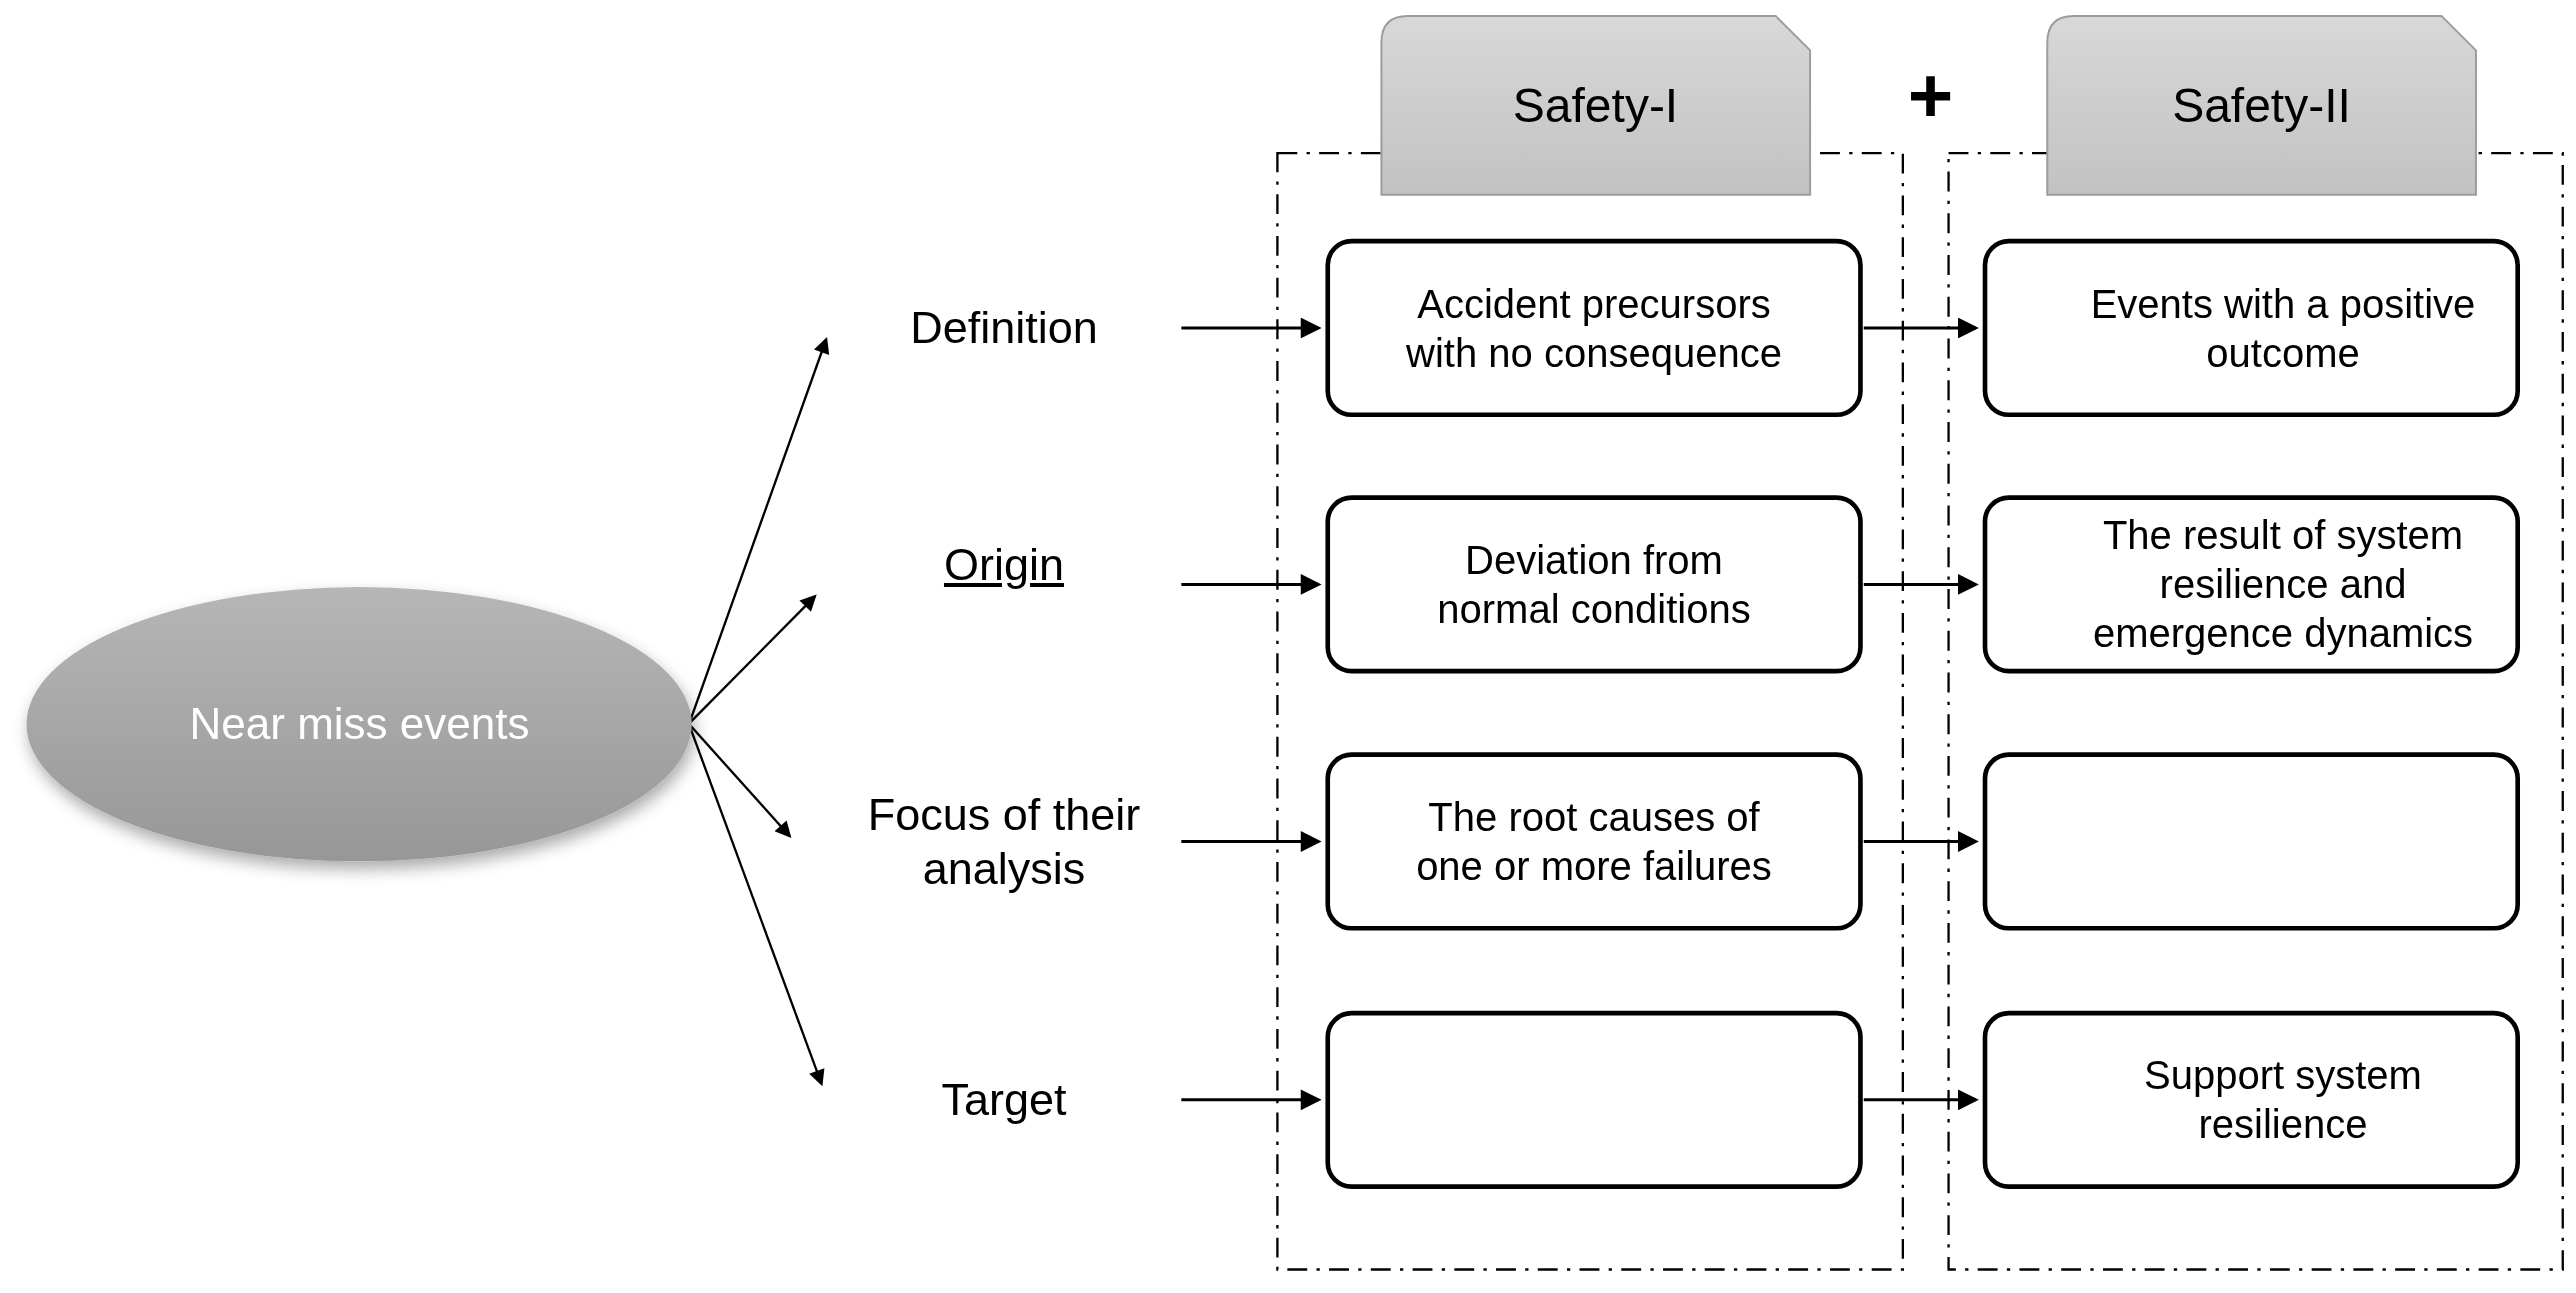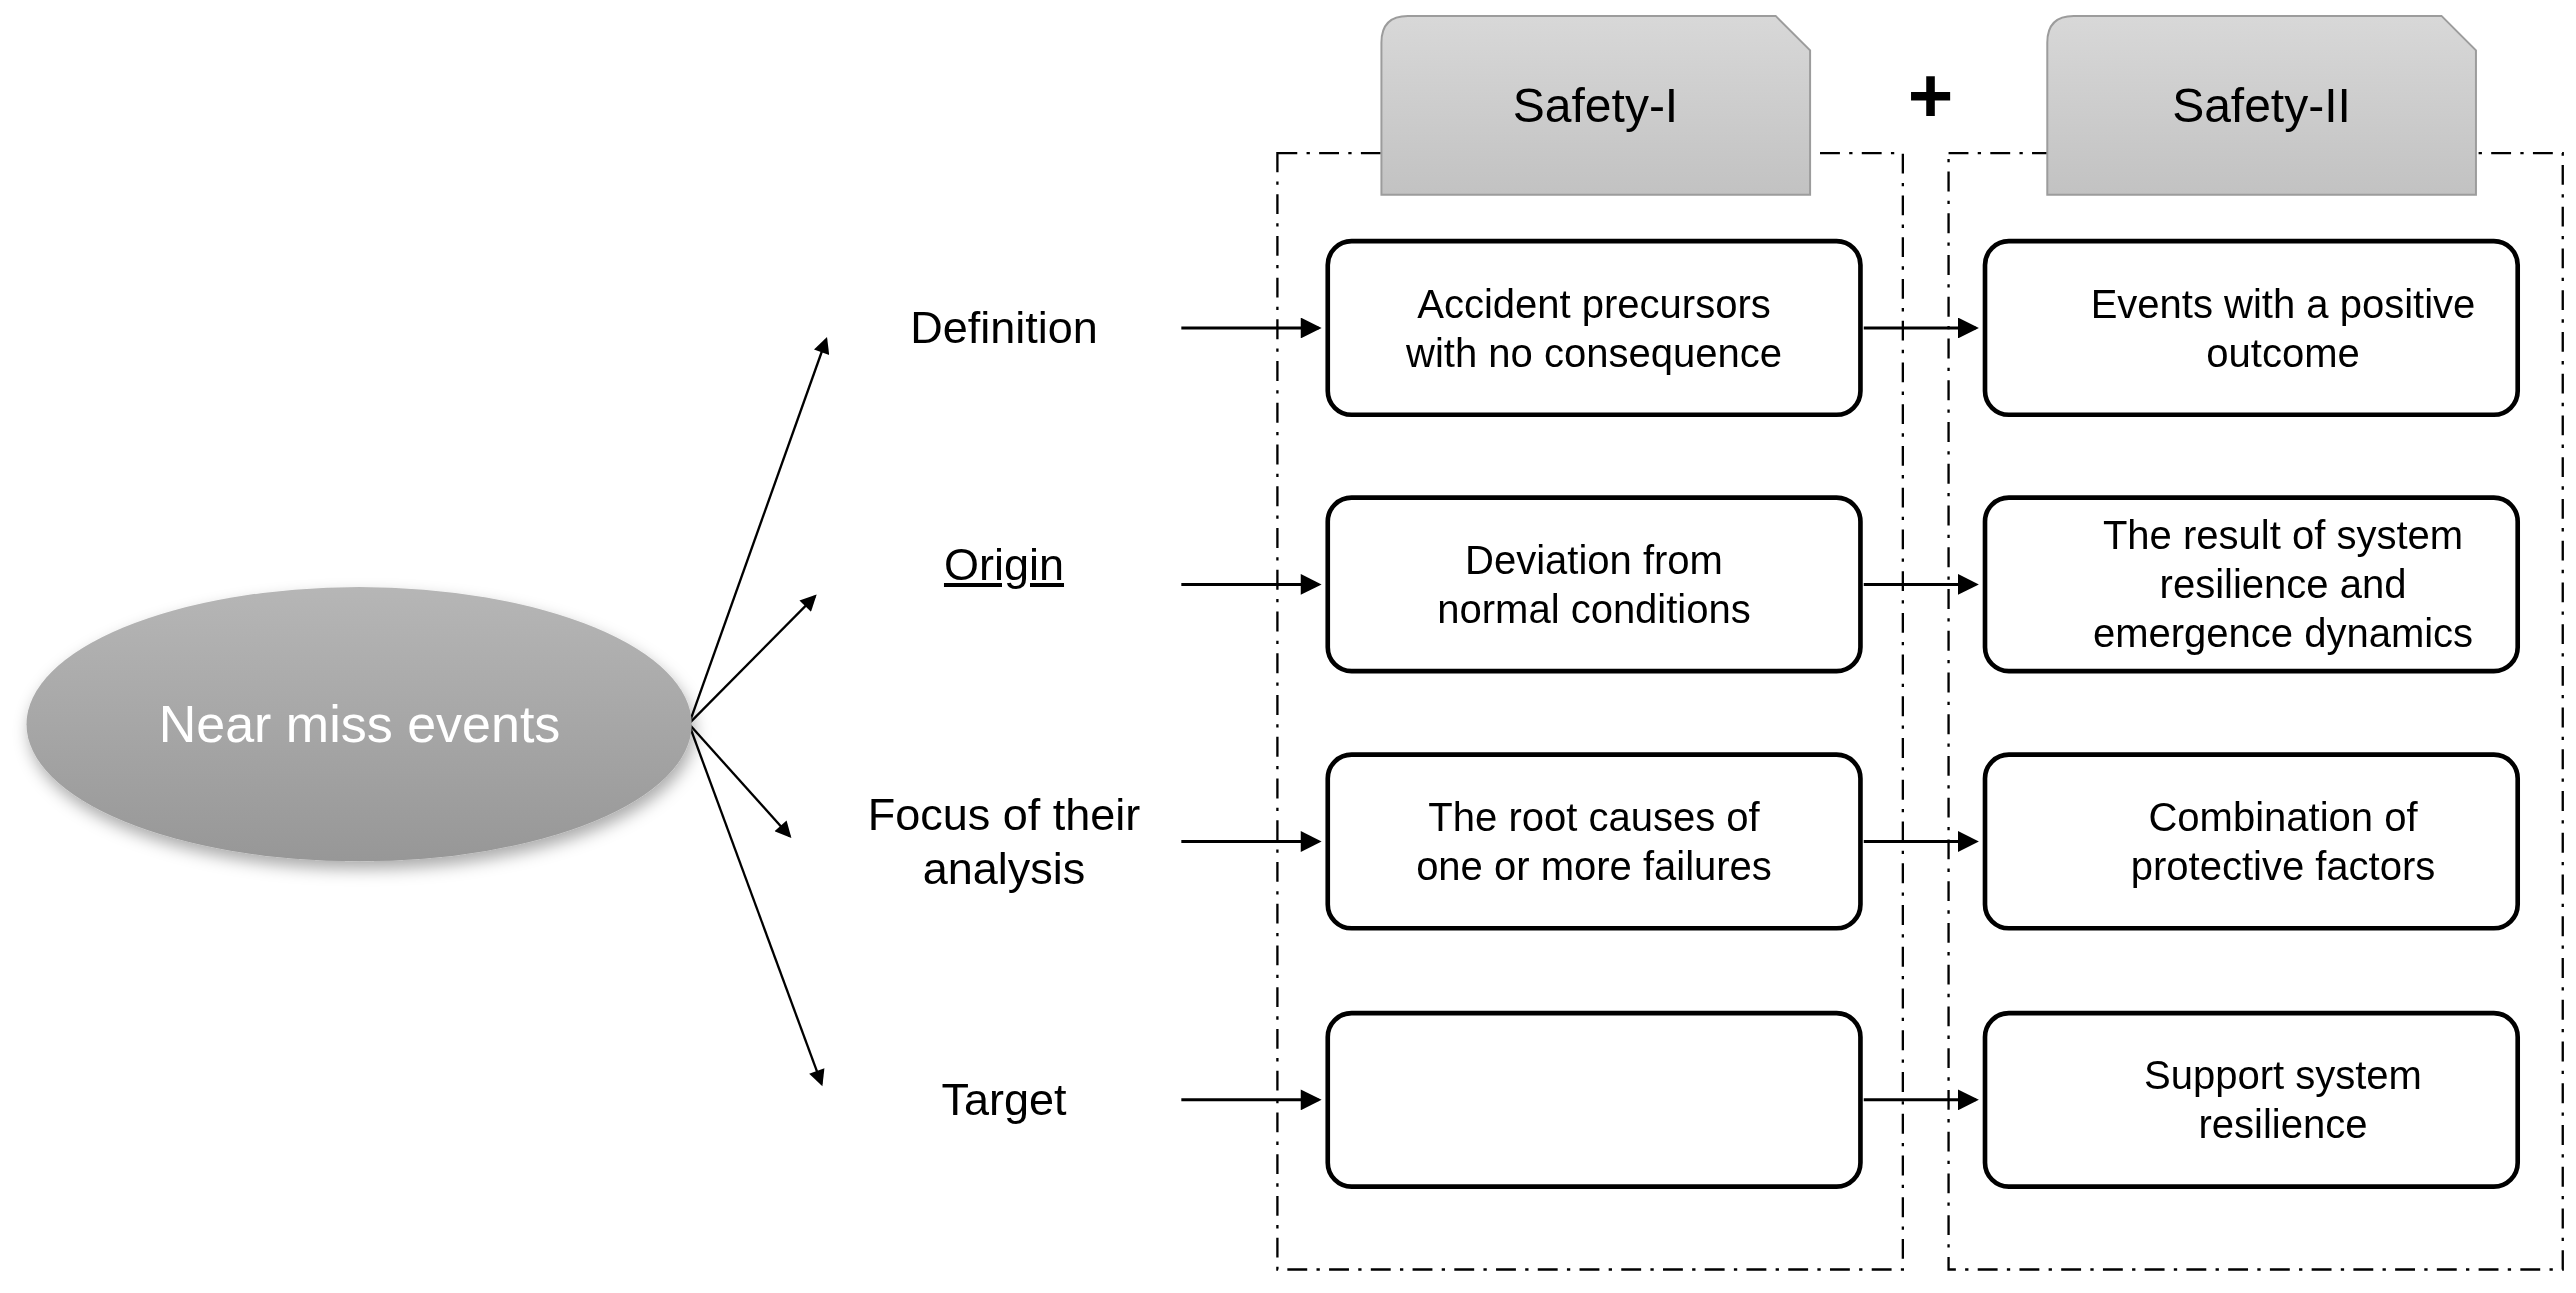--- a/index.html
+++ b/index.html
@@ -1,21 +1,21 @@
 <!DOCTYPE html>
 <html style="font-size:10.6px"><head>
 <meta charset="utf-8">
 <style>
   html,body{margin:0;padding:0;background:#ffffff;}
   body{width:2576px;height:1294px;font-family:"Liberation Sans",sans-serif;}
   .stage{position:relative;width:2576px;height:1294px;overflow:hidden;background:#ffffff;}
   svg.layer{position:absolute;left:0;top:0;width:2576px;height:1294px;}
   .txt{position:absolute;display:flex;align-items:center;justify-content:center;
        text-align:center;white-space:pre-line;color:#000000;border-radius:11px;}
-  .ellipse-label{left:26.5px;top:587px;width:666px;height:274px;font-size:52px;color:#ffffff;}
+  .ellipse-label{left:26.5px;top:587px;width:666px;height:274px;font-size:44px;color:#ffffff;}
   .hdr{top:16px;height:179px;font-size:48px;}
   .hdr.h1{left:1381px;width:429px;}
   .hdr.h2{left:2047px;width:429px;}
   .plus{left:1884px;top:46px;width:93px;height:99px;font-size:78px;font-weight:700;}
   .rowlabel{left:805px;width:398px;font-size:45px;line-height:1.18;}
   .l1{top:298px;height:60px;}
   .l2{top:535px;height:60px;text-decoration:underline;}
   .l3{top:782px;height:119px;}
   .l4{top:1070px;height:60px;}
   .boxtxt{width:538px;height:179px;font-size:40px;line-height:1.22;padding:0 8px;box-sizing:border-box;}
@@ -100,19 +100,17 @@
   <div class="txt boxtxt c1 r2">Deviation from
 normal conditions</div>
   <div class="txt boxtxt c1 r3">The root causes of
 one or more failures</div>
 
   <div class="txt boxtxt c2 r1">Events with a positive
 outcome</div>
   <div class="txt boxtxt c2 r2">The result of system
 resilience and
 emergence dynamics</div>
-  <div class="txt boxtxt c2 r3">Combination of
-protective factors</div>
   <div class="txt boxtxt c2 r4">Support system
 resilience</div>
 
 </div>
 
 
 </body></html>

